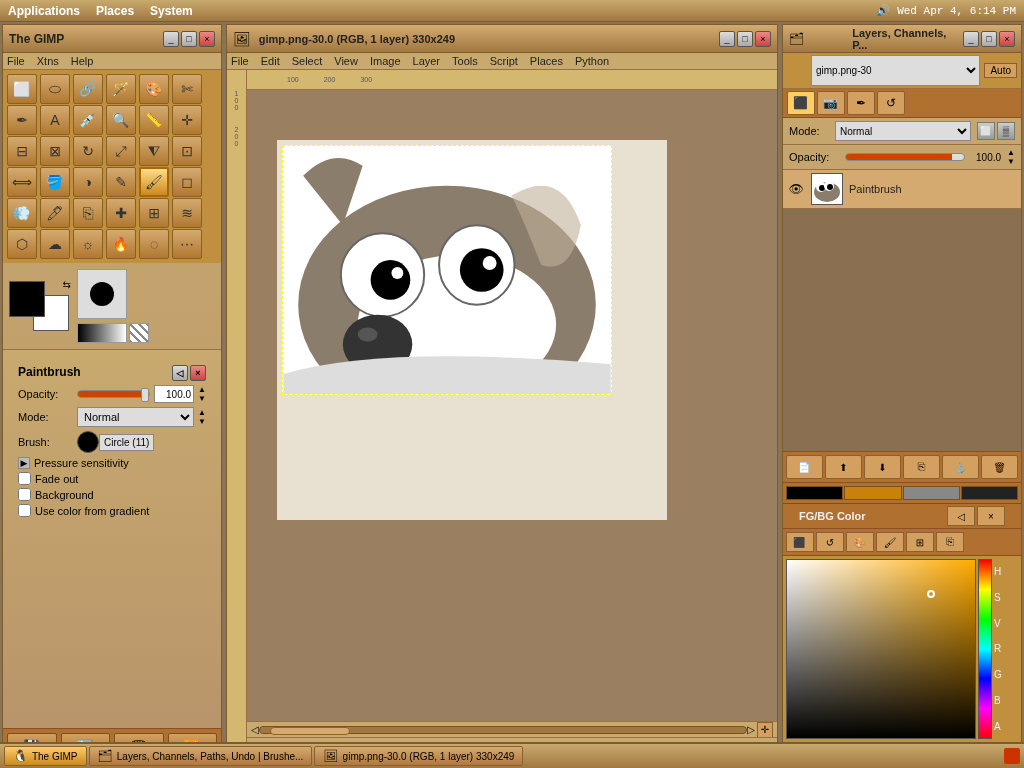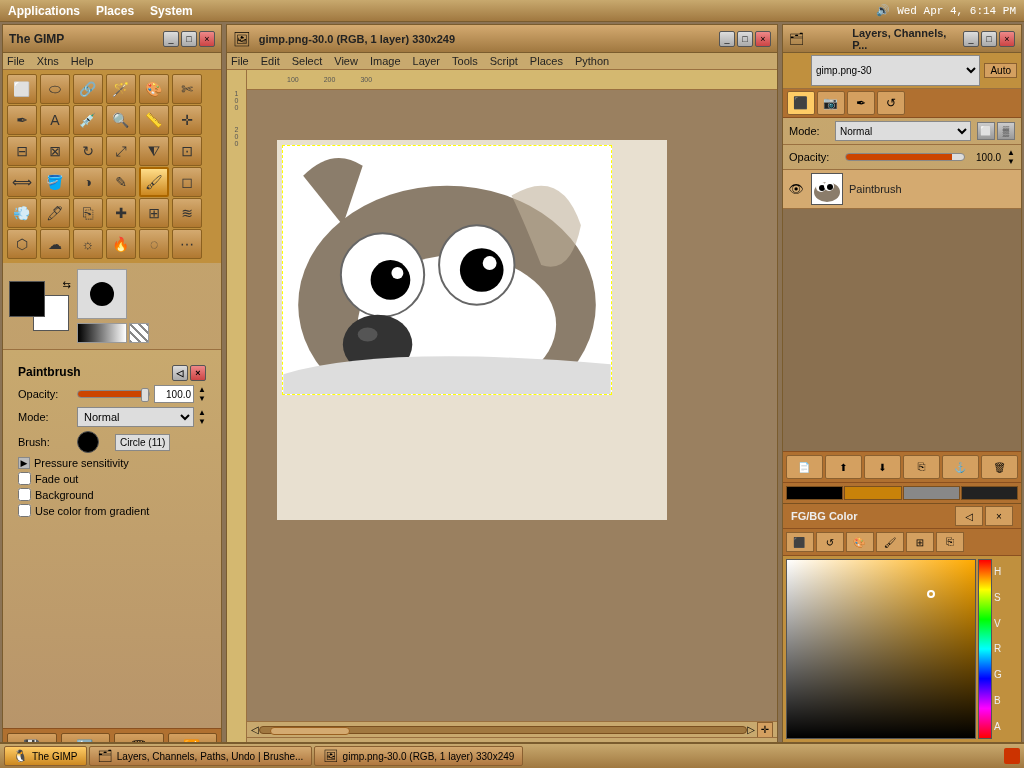--- a/index.html
+++ b/index.html
@@ -203,21 +203,21 @@
       background: #ddd;
       border: 1px solid #888;
       font-size: 11px;
       padding: 1px 2px;
       flex: 1;
       height: 20px;
     }
     .brush-selector {
       display: flex;
       align-items: center;
-      gap: 16px;
+      gap: 0;
     }
     .brush-dot {
       width: 22px; height: 22px;
       background: black;
       border-radius: 50%;
       border: 1px solid #555;
     }
     .brush-name-box {
       background: #ddd;
       border: 1px solid #888;
@@ -586,21 +586,21 @@
     }
 
     
     .fgbg-section {
       border-top: 1px solid #7a5020;
     }
     .fgbg-titlebar {
       display: flex;
       align-items: center;
       justify-content: space-between;
-      padding: 2px 8px;
+      padding: 2px 16px;
       background: #b07030;
       border-bottom: 1px solid #8a5020;
     }
     .fgbg-title { font-size: 11px; font-weight: bold; color: #eee; }
     .fgbg-controls { display: flex; gap: 2px; }
     .fgbg-ctrl-btn {
       width: 28px; height: 20px;
       background: #d4a060;
       border: 1px solid #8a6030;
       display: flex; align-items: center; justify-content: center;

